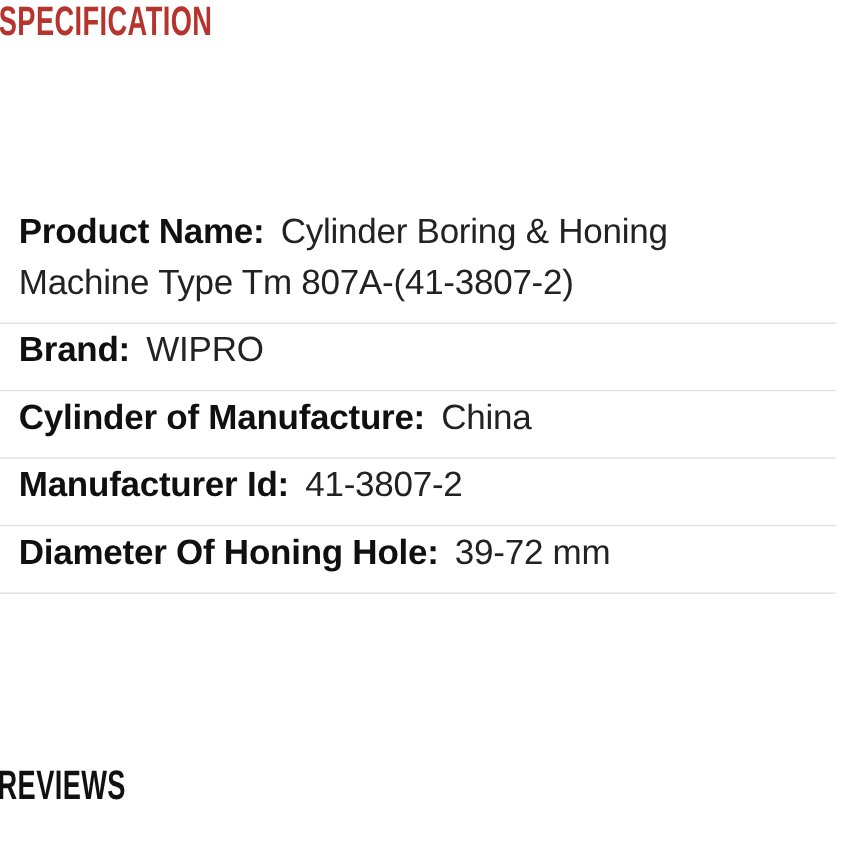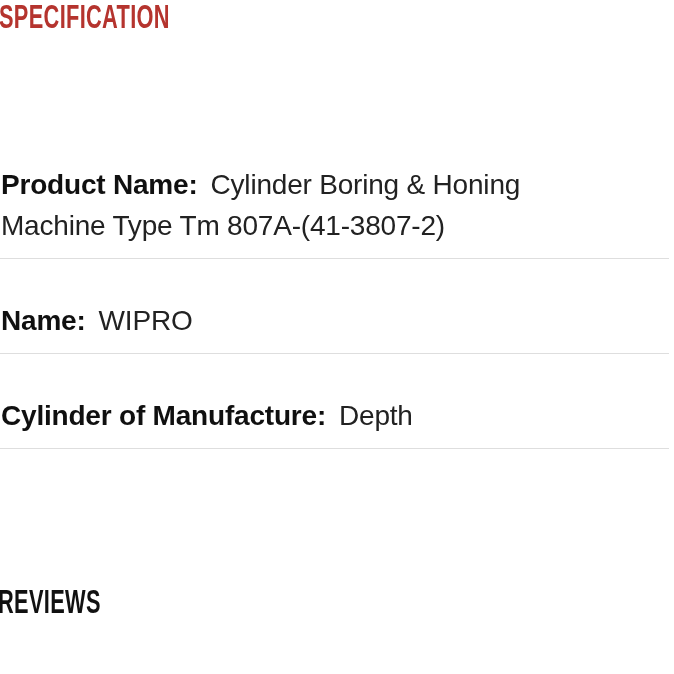--- a/index.html
+++ b/index.html
@@ -36,23 +36,22 @@
     margin: 133px 0 0 -2px;
   }
   .spec-table {
     margin-top: 127px;
     width: 669px;
   }
   .spec-row {
     font-size: 28px;
     line-height: 41px;
     letter-spacing: -0.2px;
-    padding: 0 60px 12px 1px;
+    padding: 0 60px 12px 15px;
     border-bottom: 1px solid #dedede;
-    margin-top: 41px;
   }
   .spec-row.last {
     border-bottom: none;
     padding-bottom: 0;
   }
   .lbl {
     font-weight: 700;
     color: #101010;
   }
   .val {
@@ -67,27 +66,33 @@
 
   <h2 class="sec-heading red">SPECIFICATION</h2>
 
   <section class="spec-table">
 
     <div class="spec-row">
       <span class="lbl">Product Name:</span><span class="val">Cylinder Boring &amp; Honing Machine Type Tm 807A-(41-3807-2)</span>
     </div>
 
     <div class="spec-row">
-      <span class="lbl">Name:</span><span class="val">WIPRO</span>
+      <span class="lbl">Brand:</span><span class="val">WIPRO</span>
     </div>
 
     <div class="spec-row">
-      <span class="lbl">Cylinder of Manufacture:</span><span class="val">Depth</span>
+      <span class="lbl">Cylinder of Manufacture:</span><span class="val">China</span>
     </div>
 
+    <div class="spec-row">
+      <span class="lbl">Manufacturer Id:</span><span class="val">41-3807-2</span>
+    </div>
 
+    <div class="spec-row">
+      <span class="lbl">Diameter Of Honing Hole:</span><span class="val">39-72 mm</span>
+    </div>
 
 
   </section>
 
   <h2 class="sec-heading dark">REVIEWS</h2>
 
 </main>
 
 </body></html>

